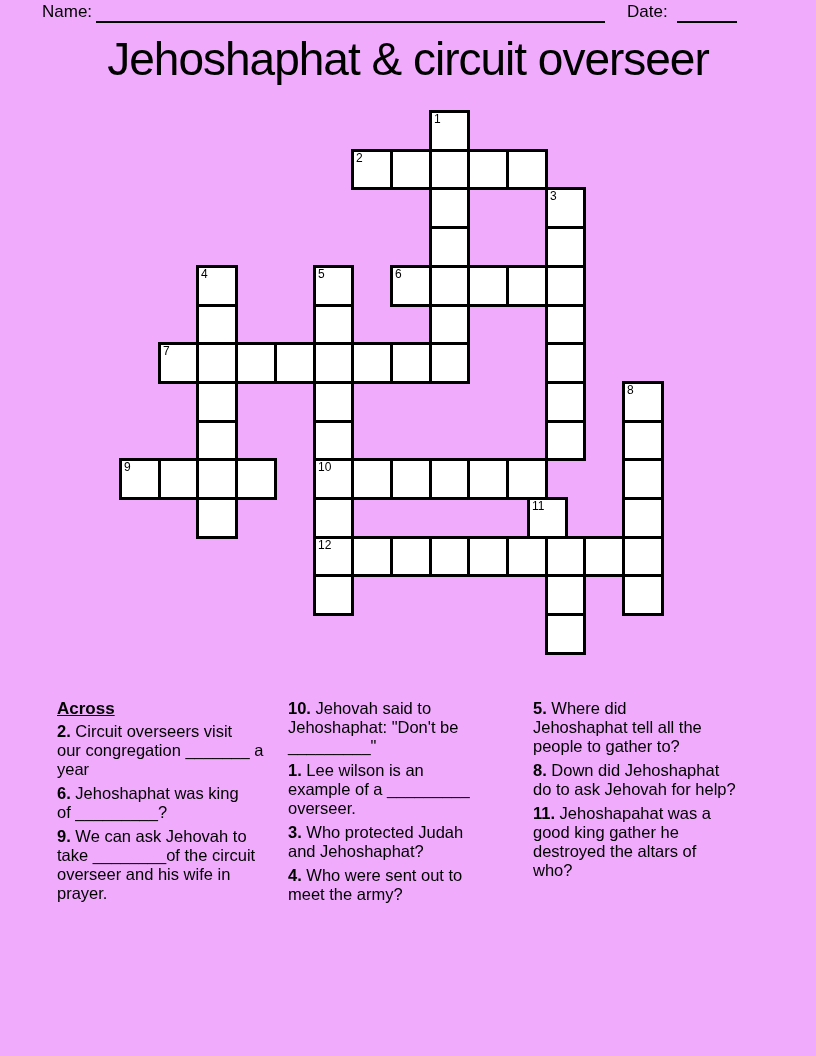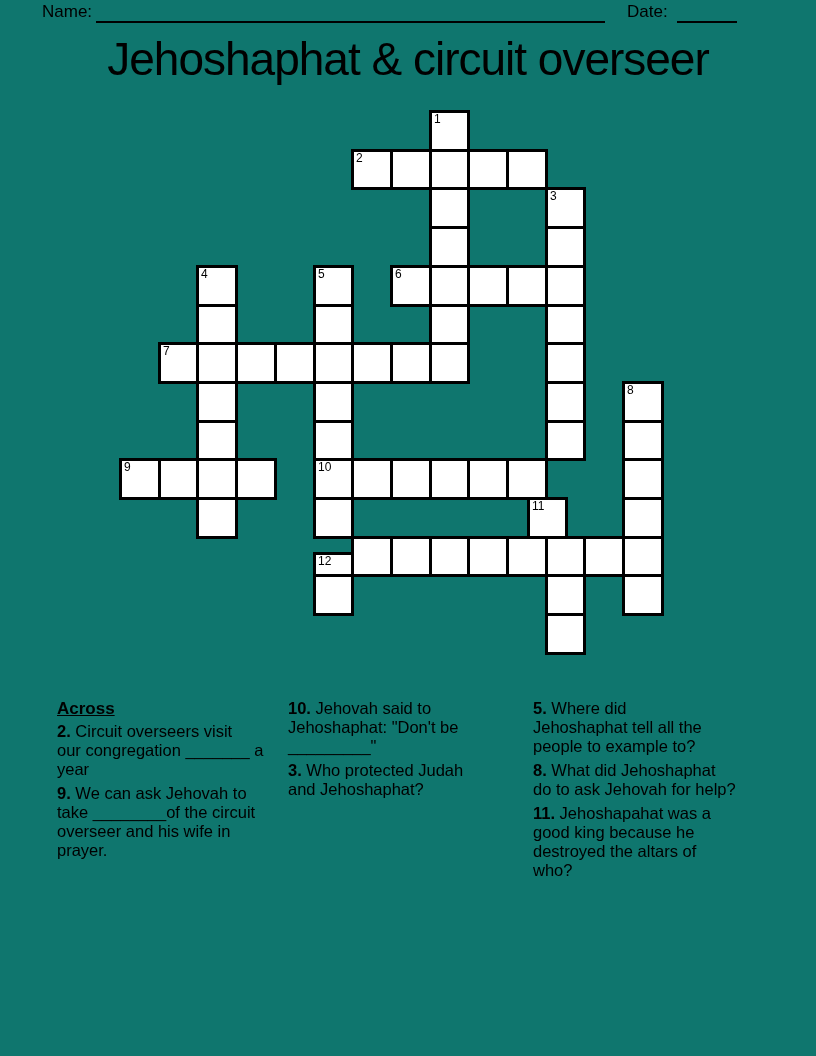--- a/index.html
+++ b/index.html
@@ -1,17 +1,17 @@
 <!DOCTYPE html>
 <html><head>
 <meta charset="utf-8">
 <style>
   html,body { margin:0; padding:0; background:#fff; }
   .page {
-    position:relative; width:816px; height:1056px; background:#0f766e;
+    position:relative; width:816px; height:1056px; background:#f0abfc;
     font-family:"Liberation Sans", sans-serif; color:#000; overflow:hidden;
   }
   .hdr-label { position:absolute; top:2px; font-size:17px; }
   .name-label { left:42px; }
   .date-label { left:627px; }
   .blank-line { position:absolute; top:4px; height:17px; border-bottom:2px solid #000; }
   .name-line { left:96px; width:509px; }
   .date-line { left:677px; width:60px; }
   .title {
     position:absolute; left:0; right:0; top:33px; margin:0;
@@ -85,21 +85,21 @@
         <span class="cellnum">5</span>
       </div>
       <div class="cell" style="left: 313px; top: 304px; width: 41px; height: 41px;"></div>
       <div class="cell" style="left: 313px; top: 342px; width: 41px; height: 42px;"></div>
       <div class="cell" style="left: 313px; top: 381px; width: 41px; height: 42px;"></div>
       <div class="cell" style="left: 313px; top: 420px; width: 41px; height: 41px;"></div>
       <div class="cell" style="left: 313px; top: 458px; width: 41px; height: 42px;">
         <span class="cellnum">10</span>
       </div>
       <div class="cell" style="left: 313px; top: 497px; width: 41px; height: 42px;"></div>
-      <div class="cell" style="left: 313px; top: 536px; width: 41px; height: 34px; margin-top: 16px;">
+      <div class="cell" style="left: 313px; top: 536px; width: 41px; height: 41px;">
         <span class="cellnum">12</span>
       </div>
       <div class="cell" style="left: 313px; top: 574px; width: 41px; height: 42px;"></div>
       <div class="cell" style="left: 390px; top: 265px; width: 42px; height: 42px;">
         <span class="cellnum">6</span>
       </div>
       <div class="cell" style="left: 467px; top: 265px; width: 42px; height: 42px;"></div>
       <div class="cell" style="left: 506px; top: 265px; width: 42px; height: 42px;"></div>
       <div class="cell" style="left: 158px; top: 342px; width: 41px; height: 42px;">
         <span class="cellnum">7</span>
@@ -138,36 +138,43 @@
       <div class="cell" style="left: 467px; top: 536px; width: 42px; height: 41px;"></div>
       <div class="cell" style="left: 506px; top: 536px; width: 42px; height: 41px;"></div>
       <div class="cell" style="left: 583px; top: 536px; width: 42px; height: 41px;"></div>
     </div>
 
   <div class="clues col1">
       <div class="clue-header">Across</div>
       <div class="clue"><b>2.</b><span> Circuit overseers visit
 our congregation _______ a
 year</span></div>
+      <div class="clue"><b>6.</b><span> Jehoshaphat was king
+of _________?</span></div>
       <div class="clue"><b>9.</b><span> We can ask Jehovah to
 take ________of the circuit
 overseer and his wife in
 prayer.</span></div>
     </div>
   <div class="clues col2">
       <div class="clue"><b>10.</b><span> Jehovah said to
 Jehoshaphat: "Don't be
 _________"</span></div>
+      <div class="clue"><b>1.</b><span> Lee wilson is an
+example of a _________
+overseer.</span></div>
       <div class="clue"><b>3.</b><span> Who protected Judah
 and Jehoshaphat?</span></div>
+      <div class="clue"><b>4.</b><span> Who were sent out to
+meet the army?</span></div>
     </div>
   <div class="clues col3">
       <div class="clue"><b>5.</b><span> Where did
 Jehoshaphat tell all the
-people to example to?</span></div>
-      <div class="clue"><b>8.</b><span> What did Jehoshaphat
+people to gather to?</span></div>
+      <div class="clue"><b>8.</b><span> Down did Jehoshaphat
 do to ask Jehovah for help?</span></div>
       <div class="clue"><b>11.</b><span> Jehoshapahat was a
-good king because he
+good king gather he
 destroyed the altars of
 who?</span></div>
     </div>
 </div>
 
 </body></html>

